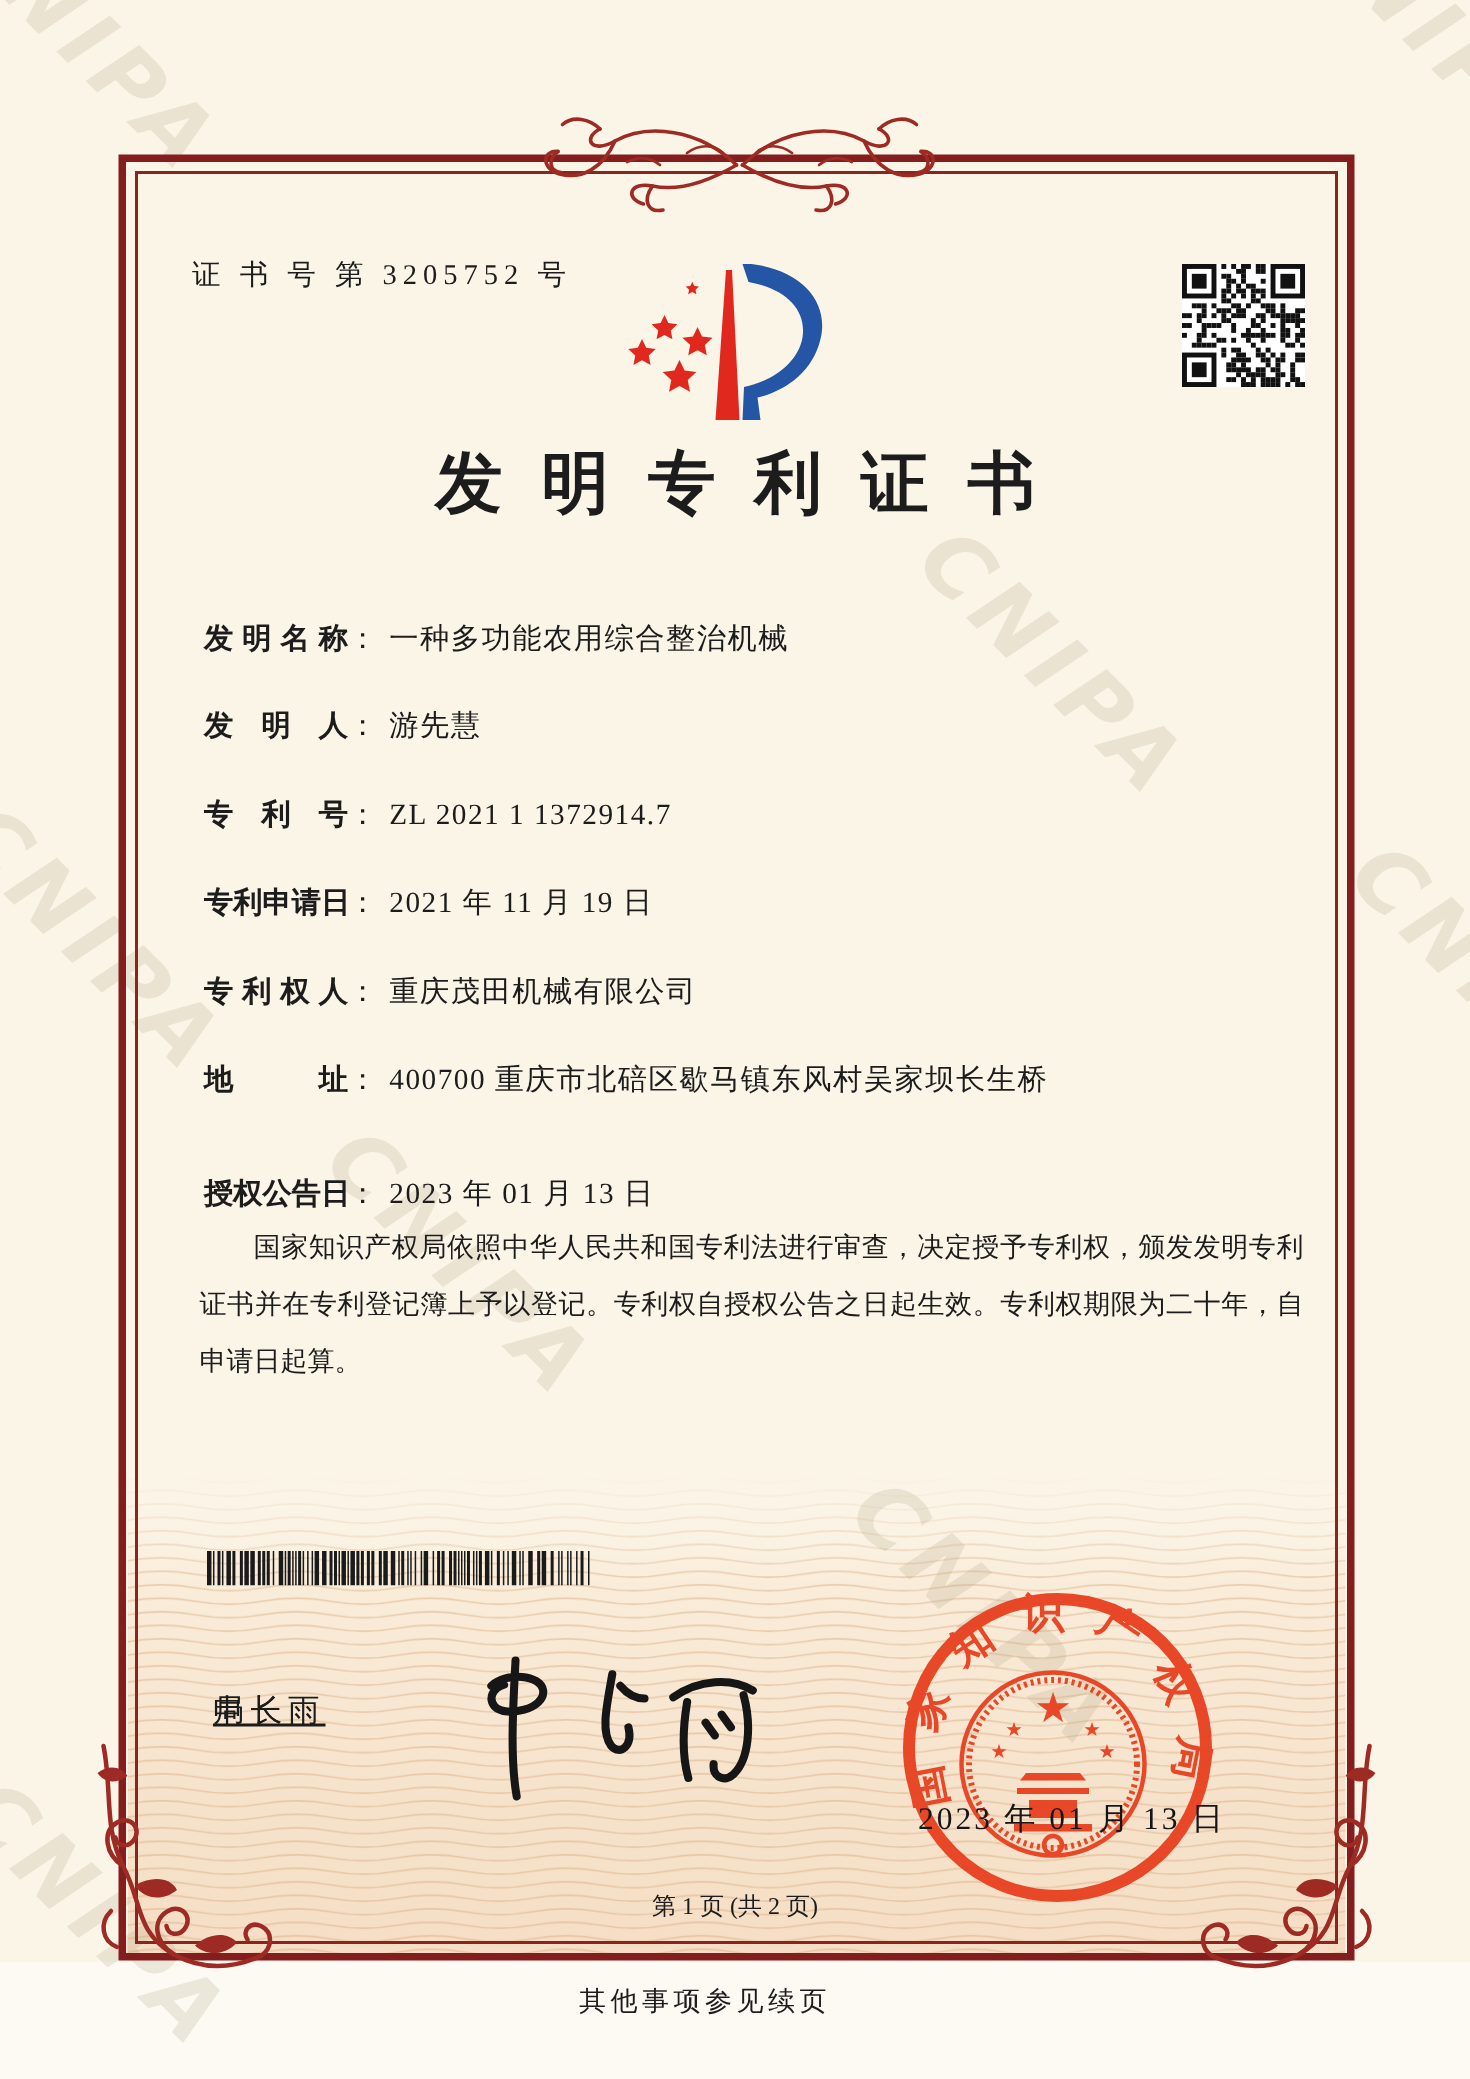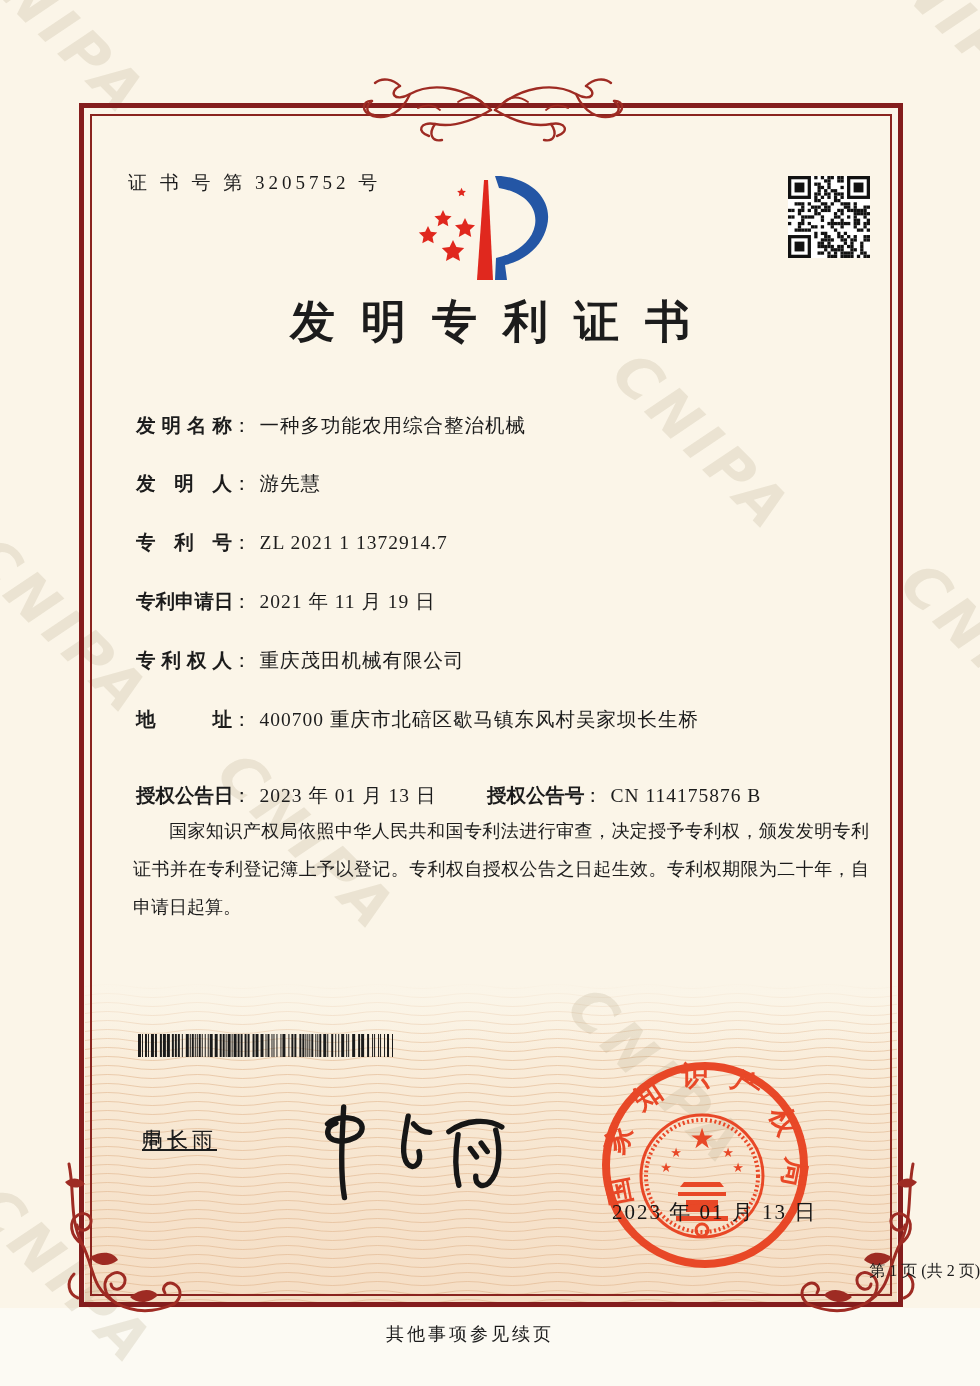--- a/index.html
+++ b/index.html
@@ -51,21 +51,21 @@
     position:absolute;left:133px;top:812px;width:736px;z-index:3;
     font-size:18px;line-height:38px;text-align:justify;
   }
   .body-text p{margin:0;text-indent:2em;}
   
   .barcode{position:absolute;left:138px;top:1034px;z-index:3;}
   .signer{position:absolute;left:142px;font-size:21px;letter-spacing:4px;z-index:3;}
   .signature{position:absolute;left:293px;top:1096px;z-index:3;}
   .seal{position:absolute;left:598px;top:1058px;z-index:3;opacity:0.95;}
   .seal-date{position:absolute;left:612px;top:1198px;font-size:21px;letter-spacing:2px;color:#161616;z-index:4;}
-  .page-info{position:absolute;left:0;top:1261px;width:980px;text-align:right;font-size:16px;z-index:3;}
+  .page-info{position:absolute;left:0;top:1261px;width:980px;text-align:center;font-size:16px;z-index:3;}
   .cont-note{position:absolute;left:0;top:1322px;width:940px;text-align:center;font-size:18px;letter-spacing:3px;z-index:3;}
 </style>
 </head>
 <body>
 
 <div class="wm" style="left:-55px;top:-8px;">CNIPA</div>
 <div class="wm" style="left:842px;top:-16px;">CNIPA</div>
 <div class="wm" style="left:590px;top:408px;">CNIPA</div>
 <div class="wm" style="left:-52px;top:592px;">CNIPA</div>
 <div class="wm" style="left:878px;top:618px;">CNIPA</div>
@@ -392,23 +392,20 @@
   <span class="flabel">专利申请日</span><span class="fcolon">：</span><span class="fvalue">2021 年 11 月 19 日</span>
 </div>
 <div class="field-row" style="top:647px;">
   <span class="flabel">专利权人</span><span class="fcolon">：</span><span class="fvalue">重庆茂田机械有限公司</span>
 </div>
 <div class="field-row" style="top:706px;">
   <span class="flabel">地址</span><span class="fcolon">：</span><span class="fvalue">400700  重庆市北碚区歇马镇东风村吴家坝长生桥</span>
 </div>
 <div class="field-row" style="top:782px;width:740px;">
   <span class="flabel">授权公告日</span><span class="fcolon">：</span><span class="fvalue">2023 年 01 月 13 日</span>
-  <span class="grant-group2">
-    <span class="flabel">授权公告号</span><span class="fcolon">：</span><span class="fvalue">CN 114175876 B</span>
-  </span>
 </div>
 
 <div class="body-text">
   <p>国家知识产权局依照中华人民共和国专利法进行审查，决定授予专利权，颁发发明专利证书并在专利登记簿上予以登记。专利权自授权公告之日起生效。专利权期限为二十年，自申请日起算。</p>
 </div>
 
 <svg id="barcode" class="barcode" width="255" height="23" viewBox="0 0 256 24" preserveAspectRatio="none">
     <rect x="0" y="0" width="3" height="24" fill="#1a1a1a"></rect>
     <rect x="4" y="0" width="1" height="24" fill="#1a1a1a"></rect>
     <rect x="7" y="0" width="2" height="24" fill="#1a1a1a"></rect>

